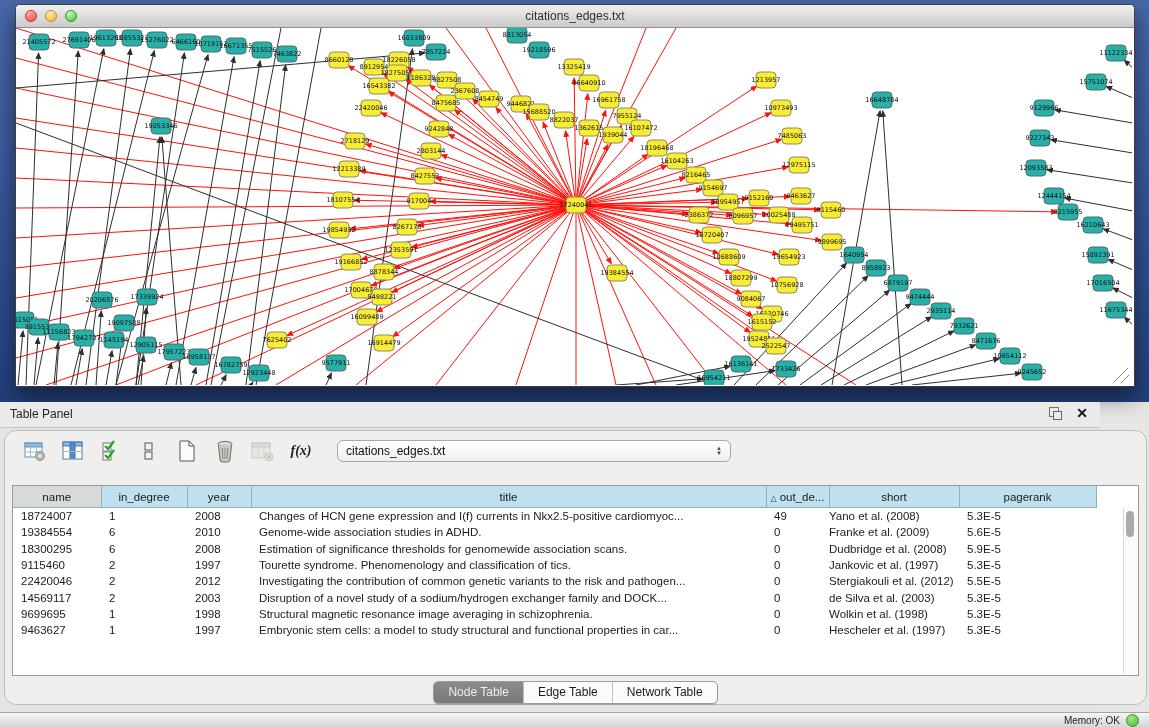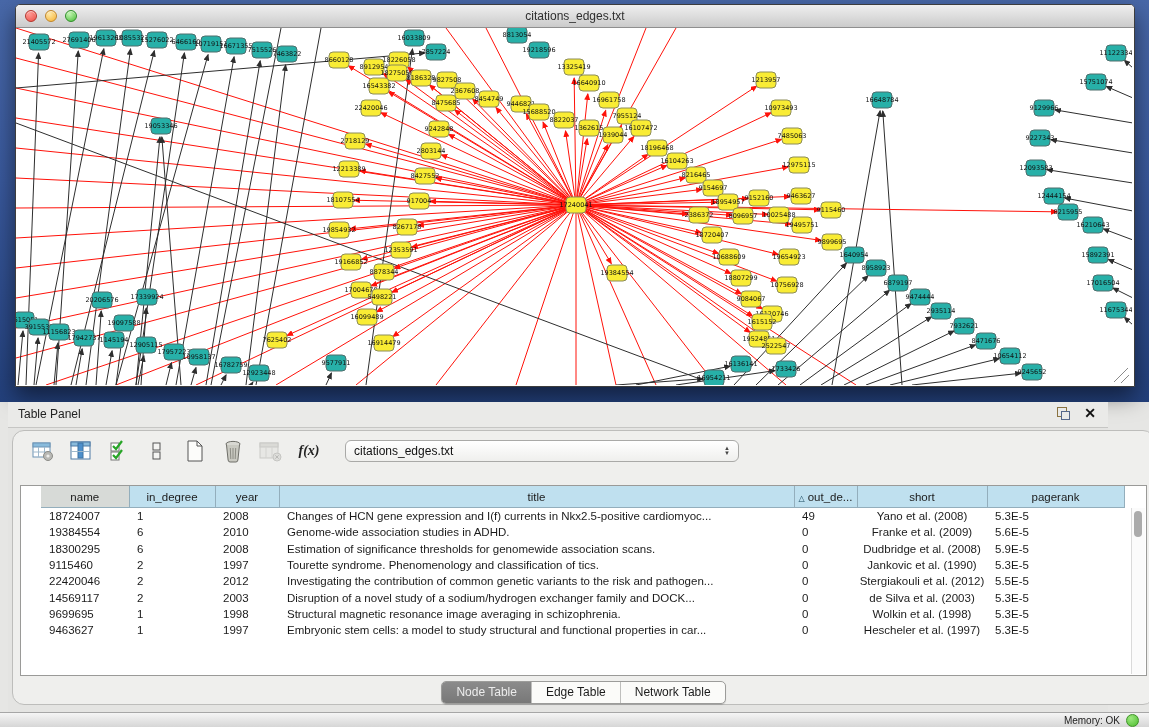--- a/index.html
+++ b/index.html
@@ -16,21 +16,21 @@
             border-bottom:1px solid #8f8f8f;border-radius:4px 4px 0 0;position:relative;}
   .titlebar .title{text-align:center;font-size:12px;line-height:22px;color:#2f2f2f;}
   .lights{position:absolute;left:9px;top:5px;display:flex;gap:8px;}
   .light{width:12px;height:12px;border-radius:50%;box-shadow:inset 0 1px 1px rgba(255,255,255,.6);}
   .light.red{background:radial-gradient(circle at 35% 30%,#ff9a94,#EC4F45);border:1px solid #B4352C;box-sizing:border-box;}
   .light.yellow{background:radial-gradient(circle at 35% 30%,#ffe9a8,#F6B12F);border:1px solid #C1862A;box-sizing:border-box;}
   .light.green{background:radial-gradient(circle at 35% 30%,#c4f5b2,#46BE36);border:1px solid #2F8F28;box-sizing:border-box;}
   .graph-canvas{position:relative;width:1116px;height:357px;background:#ffffff;overflow:hidden;}
 
   
-  .panel{position:absolute;left:8px;top:402px;width:1100px;height:310px;background:#E4E4E2;}
+  .panel{position:absolute;left:0;top:402px;width:1100px;height:310px;background:#E4E4E2;}
   .panel-titlebar{height:25px;background:#EAEAE8;border-bottom:1px solid #C6C6C4;position:relative;}
   .panel-titlebar .ptitle{font-size:12px;color:#222;line-height:25px;padding-left:10px;}
   .panel-header-icons{position:absolute;right:12px;top:5px;display:flex;gap:14px;align-items:center;}
   .float-ico{width:13px;height:13px;position:relative;}
   .float-ico .sq1{position:absolute;left:0;top:0;width:8px;height:8px;border:1px solid #8a7340;}
   .float-ico .sq2{position:absolute;right:0;bottom:0;width:7px;height:7px;border:1px solid #55688a;background:#EAEAE8;}
   .close-ico{font-size:14px;font-weight:bold;color:#111;line-height:13px;cursor:default;}
   .panel-body{position:absolute;left:4px;top:28px;width:1141px;height:273px;
               background:#EFEFED;border:1px solid #BDBDBB;border-radius:12px;}
 
@@ -40,27 +40,27 @@
   .fx{font-family:"Liberation Serif",serif;font-style:italic;font-weight:bold;font-size:14px;color:#222;}
   .combo{margin-left:12px;width:394px;height:22px;border:1px solid #A9A9A7;border-radius:6px;
          background:linear-gradient(#FFFFFF,#EFEFED);display:flex;align-items:center;
          padding:0 8px;box-sizing:border-box;font-size:12px;color:#111;}
   .combo .cval{flex:1;}
   .combo .arrows{display:flex;flex-direction:column;line-height:5px;font-size:6px;color:#444;}
 
   
   .tbl-wrap{position:absolute;left:7px;top:54px;width:1125px;height:189px;background:#fff;
             border:1px solid #9A9A98;overflow:hidden;}
-  table.grid{border-collapse:collapse;table-layout:fixed;width:1083px;font-size:11.5px;color:#1b1b1b;margin-left:20px;}
+  table.grid{border-collapse:collapse;table-layout:fixed;width:1083px;font-size:11.5px;color:#1b1b1b;}
   table.grid th{height:21px;background:#BFE0EF;border:1px solid #93AEBC;border-top:none;
                 font-weight:normal;font-size:11.5px;text-align:center;padding:0;overflow:hidden;white-space:nowrap;}
   table.grid th:first-child{background:#D7DAD7;border-left:none;}
   table.grid th .sort{font-size:8px;color:#16455c;margin-right:3px;}
   table.grid td{height:16.3px;padding:0 0 0 8px;white-space:nowrap;overflow:hidden;border:none;}
-  table.grid td.center{text-align:center;padding:0;}
+  table.grid td.center{padding:0;}
   
   .vscroll{position:absolute;right:1px;top:22px;width:13px;height:166px;background:#FBFBFB;border-left:1px solid #DADADA;}
   .vscroll .thumb{position:absolute;left:2px;top:3px;width:8px;height:26px;border-radius:5px;background:#ABABAB;}
 
   
   .tabs-row{position:absolute;left:0;top:250px;width:100%;display:flex;justify-content:center;}
   .seg{display:flex;border:1px solid #9C9C9A;border-radius:5px;overflow:hidden;background:#FBFBF9;
        box-shadow:0 1px 1px rgba(0,0,0,.15);}
   .seg .tab{padding:2px 14px;font-size:12px;color:#1c1c1c;line-height:17px;border-right:1px solid #BFBFBD;}
   .seg .tab:last-child{border-right:none;}
@@ -868,21 +868,21 @@
               <td>0</td>
               <td class="center">Dudbridge et al. (2008)</td>
               <td>5.9E-5</td>
             </tr>
             <tr>
               <td>9115460</td>
               <td>2</td>
               <td>1997</td>
               <td>Tourette syndrome. Phenomenology and classification of tics.</td>
               <td>0</td>
-              <td class="center">Jankovic et al. (1990)</td>
+              <td class="center">Jankovic et al. (1997)</td>
               <td>5.3E-5</td>
             </tr>
             <tr>
               <td>22420046</td>
               <td>2</td>
               <td>2012</td>
               <td>Investigating the contribution of common genetic variants to the risk and pathogen...</td>
               <td>0</td>
               <td class="center">Stergiakouli et al. (2012)</td>
               <td>5.5E-5</td>

